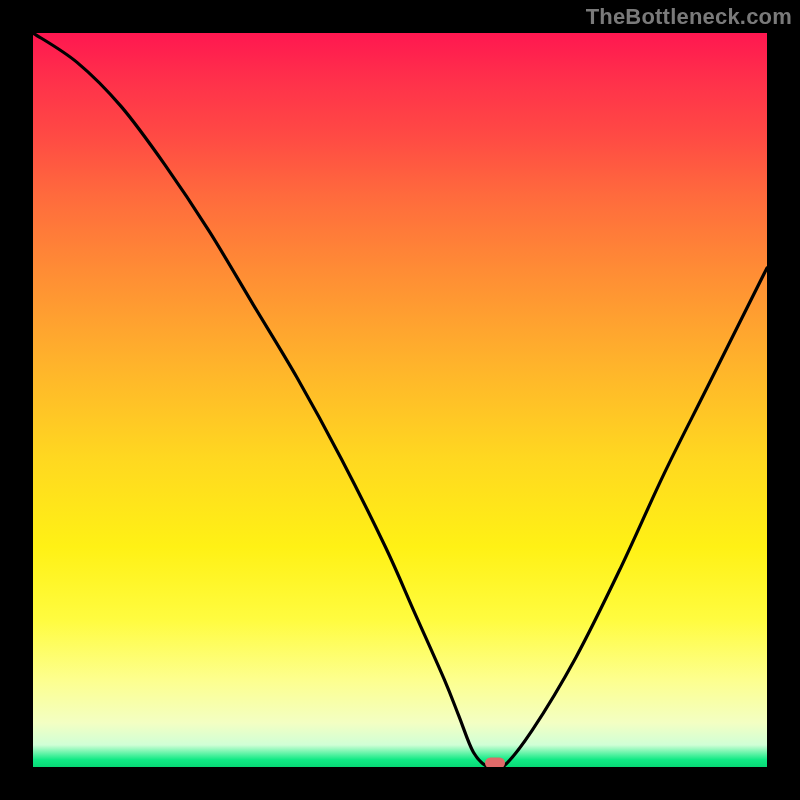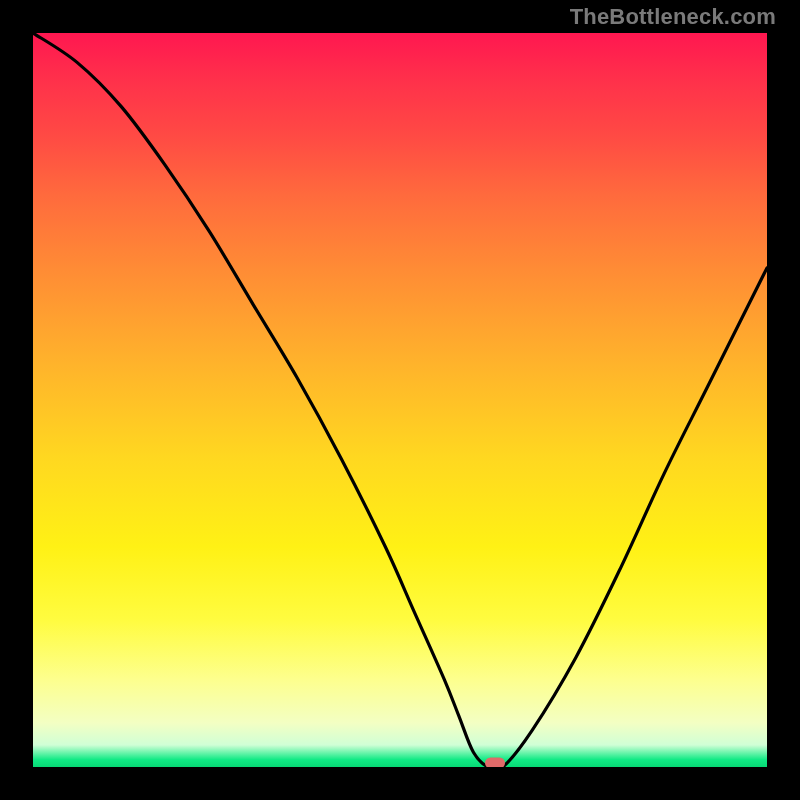--- a/index.html
+++ b/index.html
@@ -6,21 +6,21 @@
   html, body { width: 800px; height: 800px; background: #000; overflow: hidden; }
   .container {
     position: relative;
     width: 800px;
     height: 800px;
     background: #000;
   }
   .attribution {
     position: absolute;
     top: 4px;
-    right: 24px;
+    right: 8px;
     color: #7a7a7a;
     font-family: Arial, Helvetica, sans-serif;
     font-size: 22px;
     font-weight: 600;
     letter-spacing: 0.2px;
     z-index: 10;
   }
   .plot-area {
     position: absolute;
     left: 33px;

